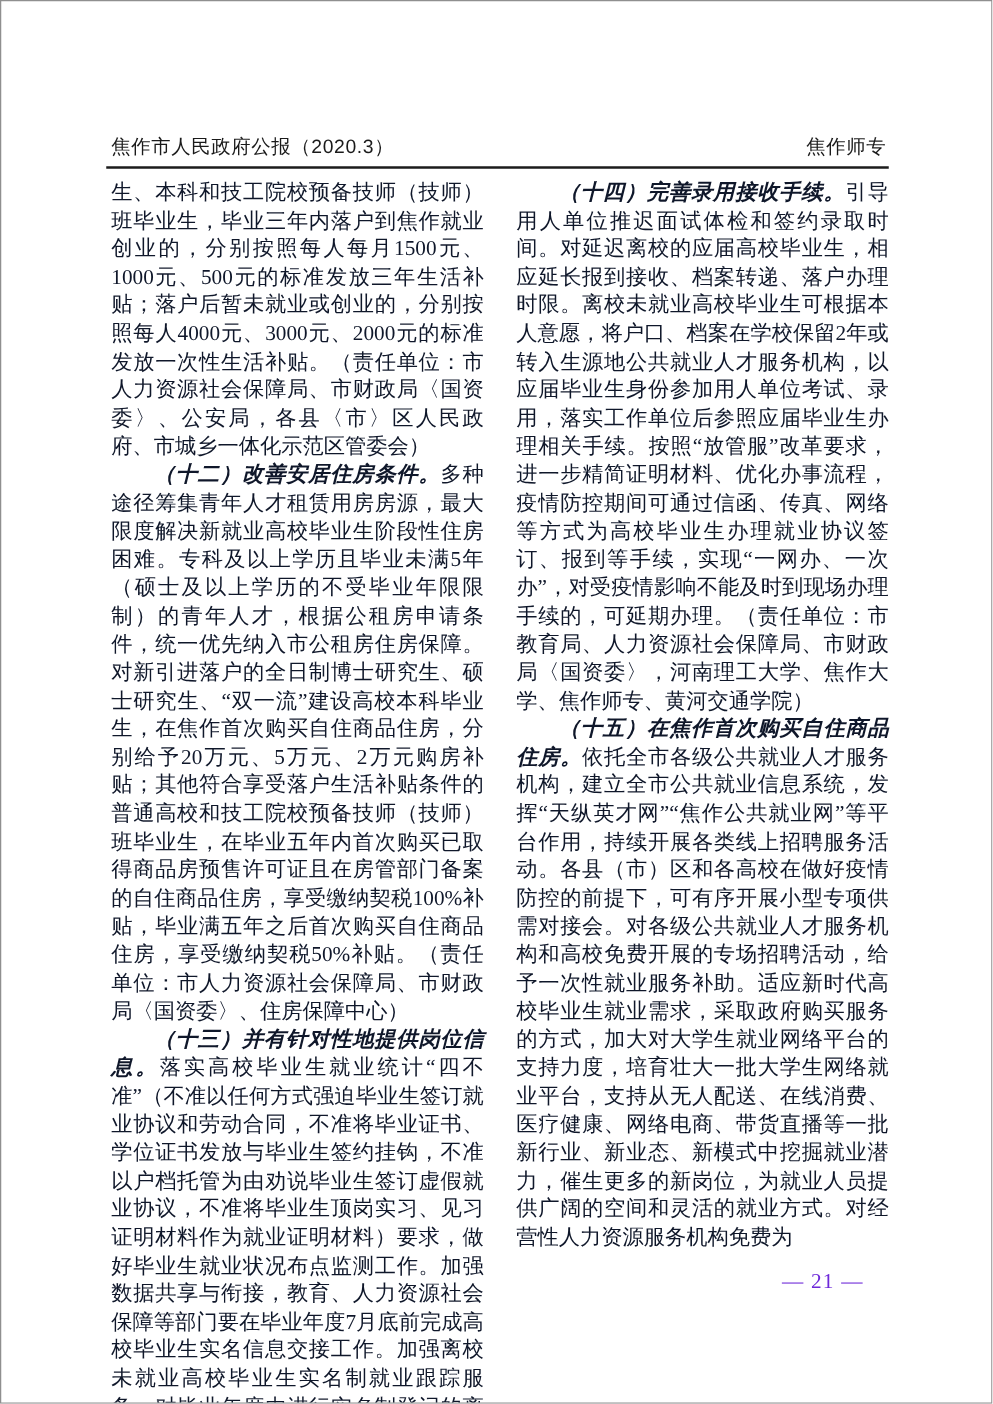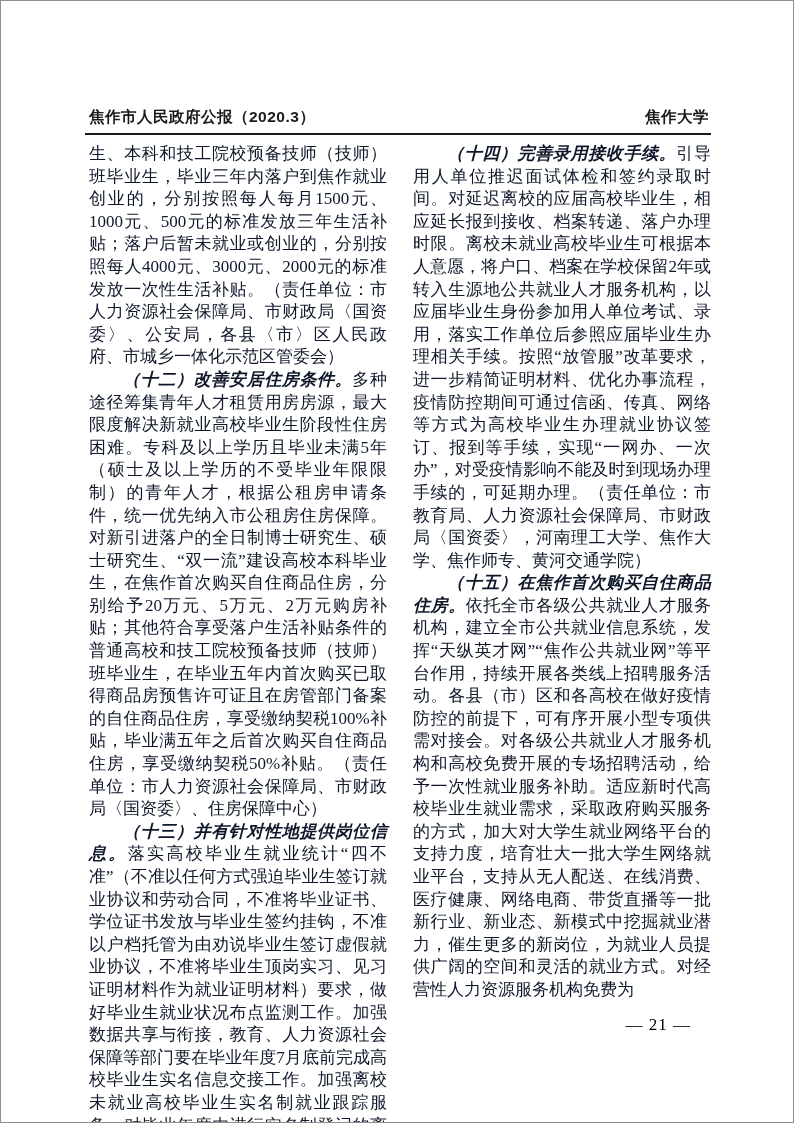--- a/index.html
+++ b/index.html
@@ -19,21 +19,21 @@
   }
   .header {
     position: absolute;
     left: 88px;
     right: 84px;
     top: 106px;
     display: flex;
     justify-content: space-between;
     align-items: baseline;
     font-family: "Liberation Sans", "DejaVu Sans", sans-serif;
-    font-weight: bold;
+    font-weight: normal;
     font-size: 15.5px;
     letter-spacing: 0.5px;
     white-space: nowrap;
   }
   .header-rule {
     position: absolute;
     left: 84px;
     right: 82px;
     top: 132px;
     height: 2px;
@@ -65,32 +65,32 @@
   .clause-heading {
     font-weight: bold;
     font-style: italic;
   }
   .page-number {
     position: absolute;
     top: 1014px;
     right: 102px;
     font-family: "Liberation Serif", "DejaVu Serif", serif;
     font-size: 17px;
-    color: #000000;
+    color: #6d28d9;
     letter-spacing: 1px;
   }
 </style>
 </head>
 <body>
 
 <div class="page">
 
   <div class="header">
     <span>焦作市人民政府公报（2020.3）</span>
-    <span>焦作大学</span>
+    <span>焦作师专</span>
   </div>
   <div class="header-rule"></div>
 
   <div class="columns">
 
     <div class="col">
       <p><span>生、本科和技工院校预备技师（技师）班毕业生，毕业三年内落户到焦作就业创业的，分别按照每人每月1500元、1000元、500元的标准发放三年生活补贴；落户后暂未就业或创业的，分别按照每人4000元、3000元、2000元的标准发放一次性生活补贴。（责任单位：市人力资源社会保障局、市财政局〈国资委〉、公安局，各县〈市〉区人民政府、市城乡一体化示范区管委会）</span></p>
       <p class="para-indent"><span class="clause-heading">（十二）改善安居住房条件。</span><span>多种途径筹集青年人才租赁用房房源，最大限度解决新就业高校毕业生阶段性住房困难。专科及以上学历且毕业未满5年（硕士及以上学历的不受毕业年限限制）的青年人才，根据公租房申请条件，统一优先纳入市公租房住房保障。对新引进落户的全日制博士研究生、硕士研究生、“双一流”建设高校本科毕业生，在焦作首次购买自住商品住房，分别给予20万元、5万元、2万元购房补贴；其他符合享受落户生活补贴条件的普通高校和技工院校预备技师（技师）班毕业生，在毕业五年内首次购买已取得商品房预售许可证且在房管部门备案的自住商品住房，享受缴纳契税100%补贴，毕业满五年之后首次购买自住商品住房，享受缴纳契税50%补贴。（责任单位：市人力资源社会保障局、市财政局〈国资委〉、住房保障中心）</span></p>
       <p class="para-indent"><span class="clause-heading">（十三）并有针对性地提供岗位信息。</span><span>落实高校毕业生就业统计“四不准”（不准以任何方式强迫毕业生签订就业协议和劳动合同，不准将毕业证书、学位证书发放与毕业生签约挂钩，不准以户档托管为由劝说毕业生签订虚假就业协议，不准将毕业生顶岗实习、见习证明材料作为就业证明材料）要求，做好毕业生就业状况布点监测工作。加强数据共享与衔接，教育、人力资源社会保障等部门要在毕业年度7月底前完成高校毕业生实名信息交接工作。加强离校未就业高校毕业生实名制就业跟踪服务。对毕业年度内进行实名制登记的离校未就</span></p>
     </div>

